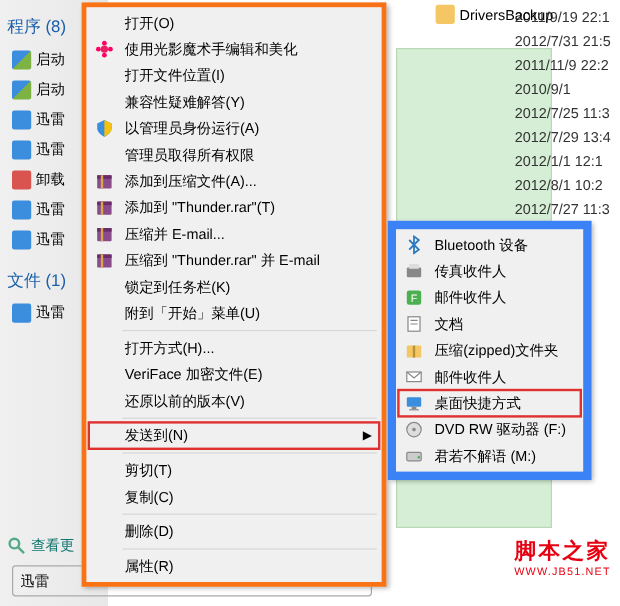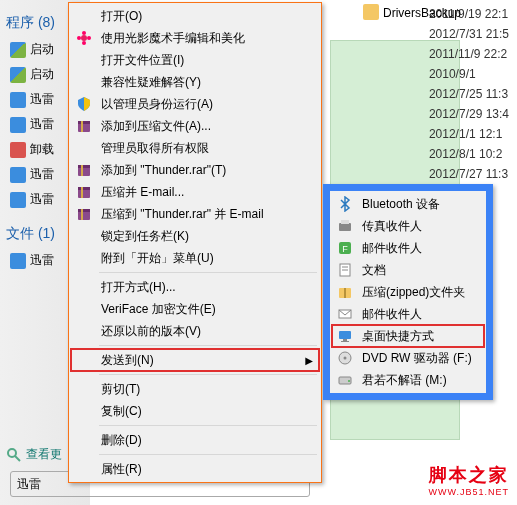--- a/index.html
+++ b/index.html
@@ -18,34 +18,34 @@
 
 .addr-bar { position: absolute; left: 10px; bottom: 8px; width: 300px; height: 26px; border: 1px solid #aaa; border-radius: 3px; display: flex; align-items: center; padding: 0 6px; z-index: 1; }
 
 .right-panel { position: absolute; right: 0; top: 0; width: 160px; height: 190px; z-index: 1; padding: 2px 6px; }
 .folder-row { display: flex; align-items: flex-end; gap: 4px; padding: 2px 0; color: #000; }
 .folder-row .fico { width: 16px; height: 16px; background: #f4c764; border-radius: 2px; }
 .date-col { position: absolute; right: 8px; top: 4px; text-align: left; color: #333; line-height: 20px; }
 
 .preview-area { position: absolute; left: 330px; top: 40px; width: 130px; height: 400px; background: #d5eed5; border: 1px solid #b8d8b8; z-index: 0; }
 
-.context-menu { position: absolute; left: 68px; top: 2px; width: 254px; background: #f0f0f0; border: 1px solid #f97316; box-shadow: 2px 2px 4px rgba(0,0,0,0.3); z-index: 10; padding: 2px; }
+.context-menu { position: absolute; left: 68px; top: 2px; width: 254px; background: #f0f0f0; border: 4px solid #f97316; box-shadow: 2px 2px 4px rgba(0,0,0,0.3); z-index: 10; padding: 2px; }
 .context-menu .icon-gutter { position: absolute; left: 2px; top: 2px; bottom: 2px; width: 26px; background: #f0f0f0; }
 .menu-item { display: flex; align-items: center; height: 22px; padding: 0 20px 0 30px; position: relative; cursor: default; }
 .menu-item.highlight { outline: 2px solid #e03030; outline-offset: -1px; }
 .menu-item .mi-icon { position: absolute; left: 4px; width: 18px; height: 18px; display: flex; align-items: center; justify-content: center; }
 .menu-item .arrow { position: absolute; right: 6px; font-size: 10px; }
 .menu-sep { height: 1px; background: #d7d7d7; margin: 3px 2px 3px 28px; }
 
 .submenu { position: absolute; left: 323px; top: 184px; width: 170px; background: #f0f0f0; border: 7px solid #3b82f6; box-shadow: 2px 2px 4px rgba(0,0,0,0.3); z-index: 20; padding: 2px; }
 .sub-item { display: flex; align-items: center; height: 22px; padding: 0 8px 0 30px; position: relative; cursor: default; }
 .sub-item.highlight { outline: 2px solid #e03030; outline-offset: -1px; }
 .sub-item .mi-icon { position: absolute; left: 4px; width: 18px; height: 18px; display: flex; align-items: center; justify-content: center; }
 
-.watermark { position: absolute; right: 8px; bottom: 8px; text-align: center; z-index: 30; }
+.watermark { position: absolute; right: 8px; bottom: 24px; text-align: center; z-index: 30; }
 .watermark .cn { color: #e60012; font-size: 18px; font-weight: bold; letter-spacing: 2px; }
 .watermark .en { color: #e60012; font-size: 9px; letter-spacing: 1px; }
 
 svg { display: block; }
 </style>
 </head>
 <body>
 
 <div class="left-panel">
   <div class="section-header">程序 (8)</div>
@@ -147,34 +147,34 @@
       <div class="menu-item">
         <span class="mi-icon">
           <svg width="16" height="16" viewBox="0 0 16 16">
             <path d="M8 1 L14 4 V8 C14 12 8 15 8 15 S2 12 2 8 V4 Z" fill="#3b8dde"></path>
             <path d="M8 1 L14 4 V8 C14 12 8 15 8 15 Z" fill="#f4c20d"></path>
           </svg>
         </span>
         <span>以管理员身份运行(A)</span>
       </div>
       <div class="menu-item">
+        <span class="mi-icon"></span>
+        <span>管理员取得所有权限</span>
+      </div>
+      <div class="menu-item">
         <span class="mi-icon">
           <svg width="16" height="16" viewBox="0 0 16 16">
             <rect x="2" y="3" width="12" height="11" fill="#8b4a8b" rx="1"></rect>
             <rect x="2" y="3" width="12" height="3" fill="#6a2c6a"></rect>
             <rect x="5" y="3" width="2" height="11" fill="#d4a94a"></rect>
           </svg>
         </span>
         <span>添加到压缩文件(A)...</span>
       </div>
       <div class="menu-item">
-        <span class="mi-icon"></span>
-        <span>管理员取得所有权限</span>
-      </div>
-      <div class="menu-item">
         <span class="mi-icon">
           <svg width="16" height="16" viewBox="0 0 16 16">
             <rect x="2" y="3" width="12" height="11" fill="#8b4a8b" rx="1"></rect>
             <rect x="2" y="3" width="12" height="3" fill="#6a2c6a"></rect>
             <rect x="5" y="3" width="2" height="11" fill="#d4a94a"></rect>
           </svg>
         </span>
         <span>添加到 "Thunder.rar"(T)</span>
       </div>
       <div class="menu-item">

